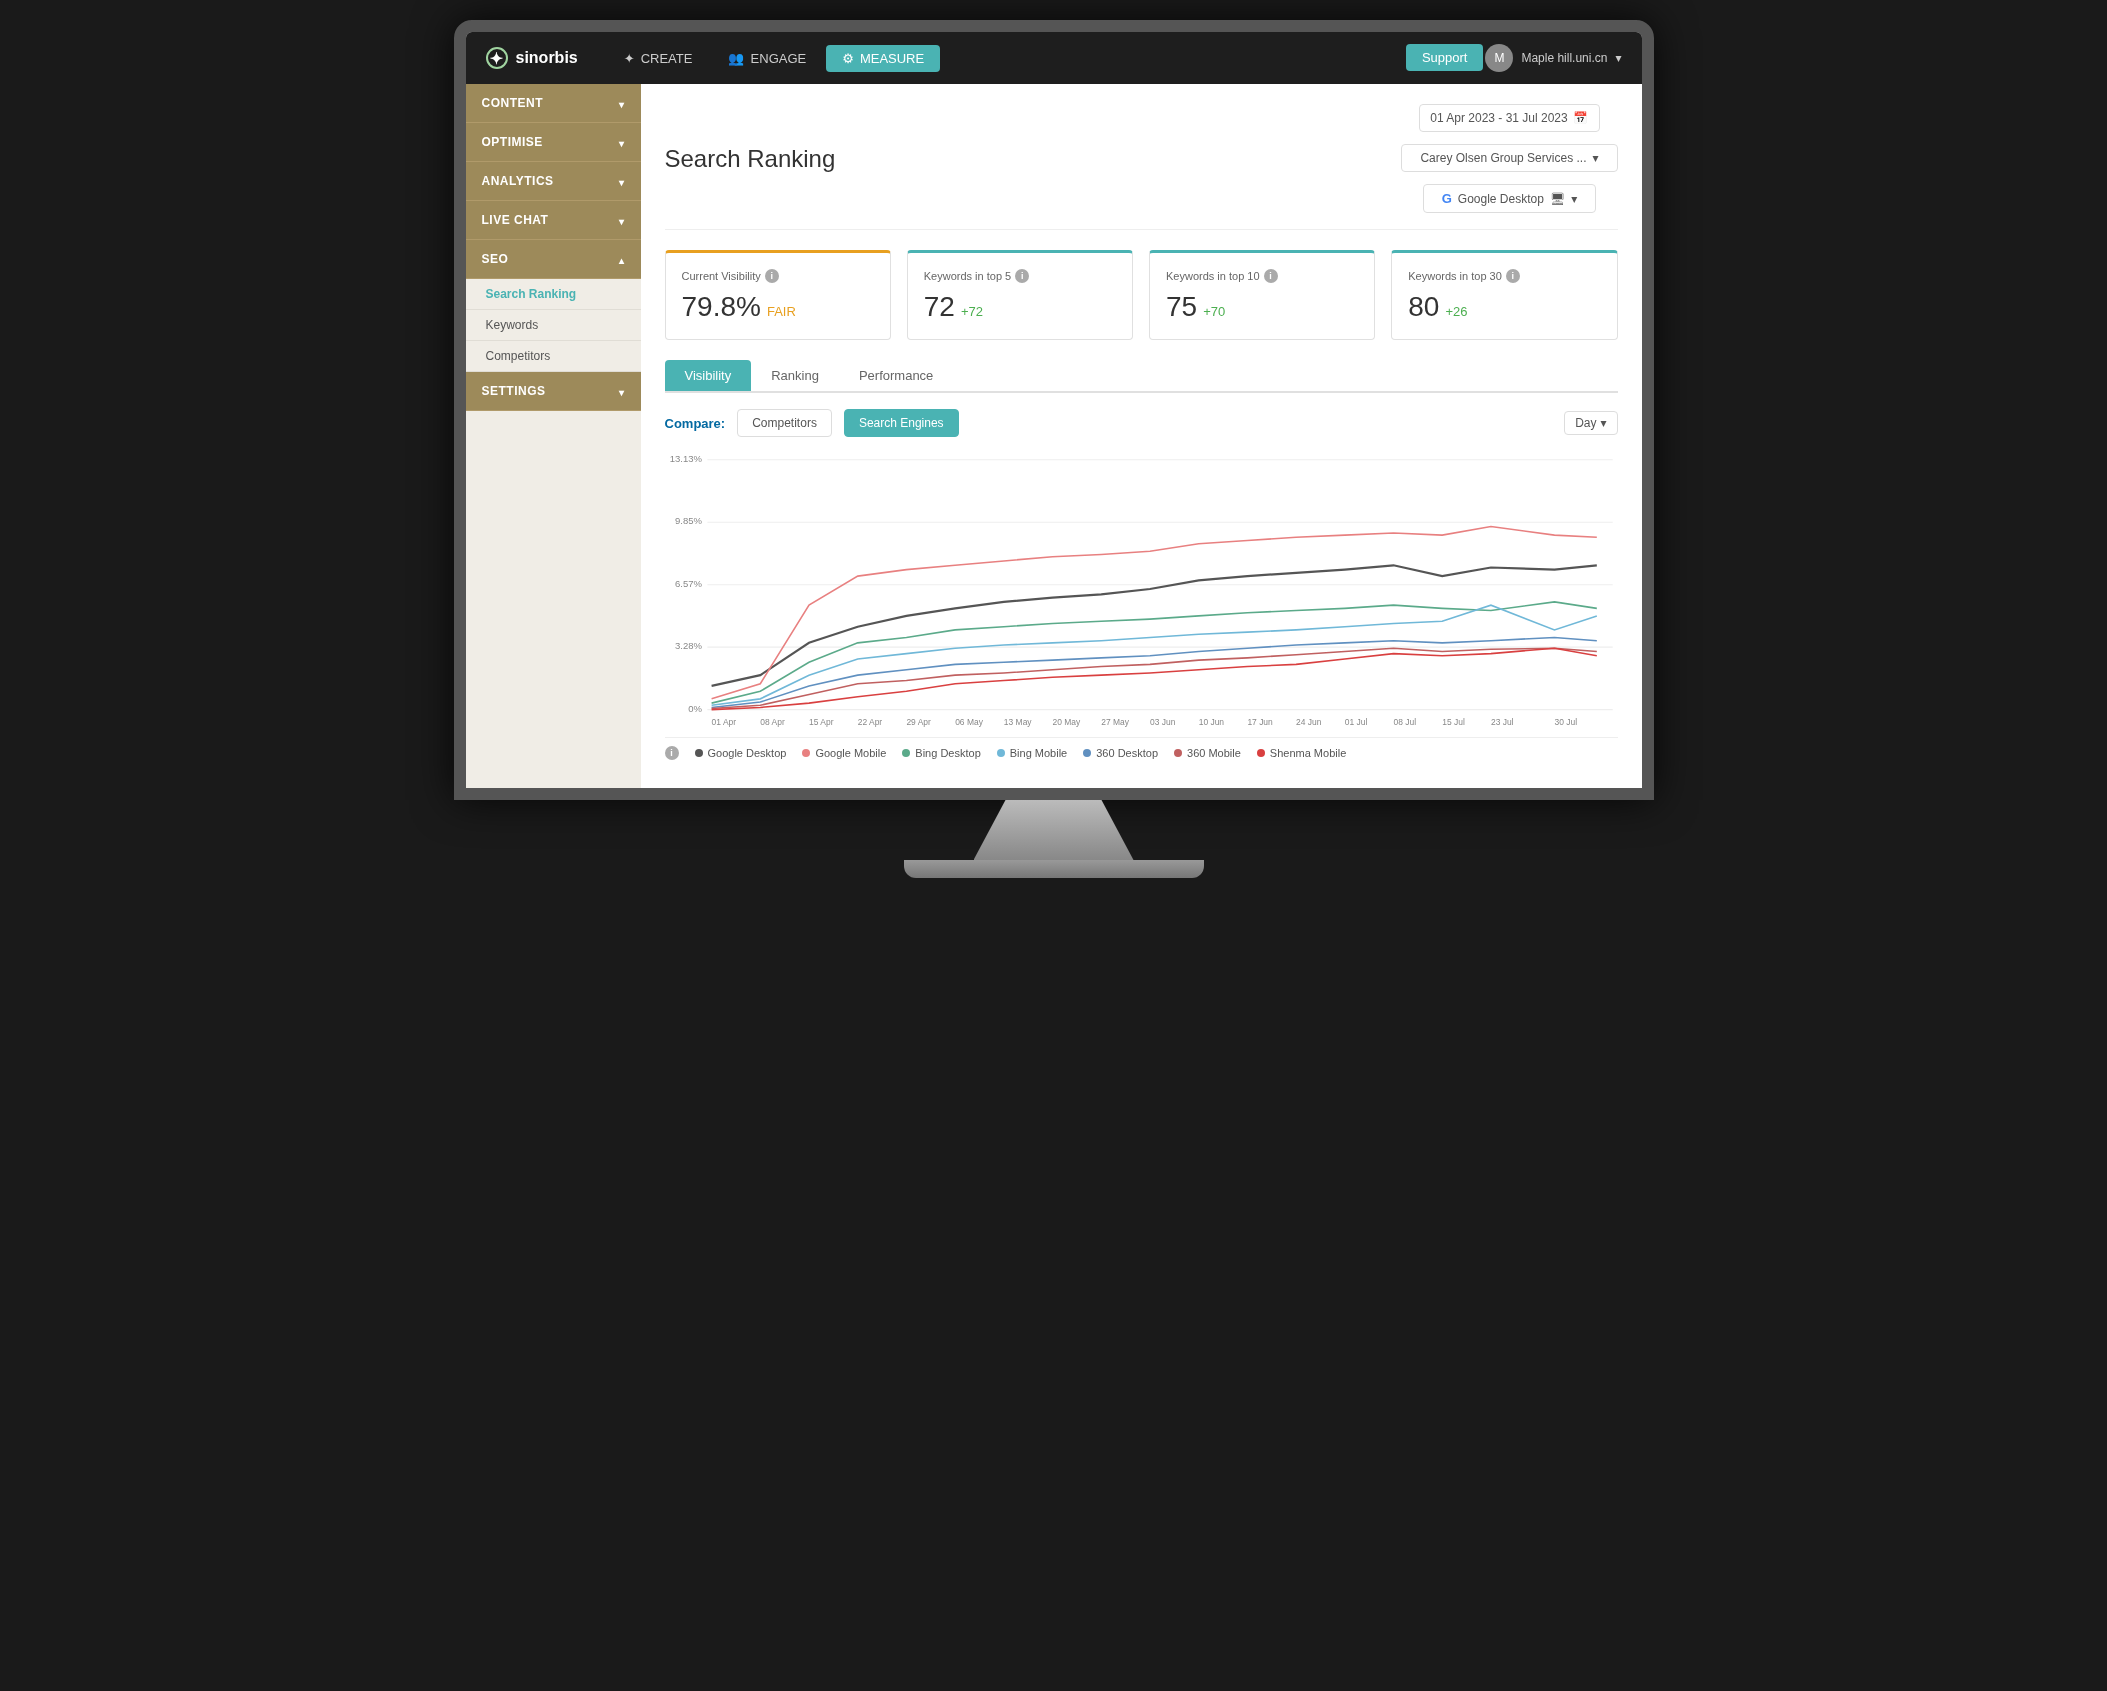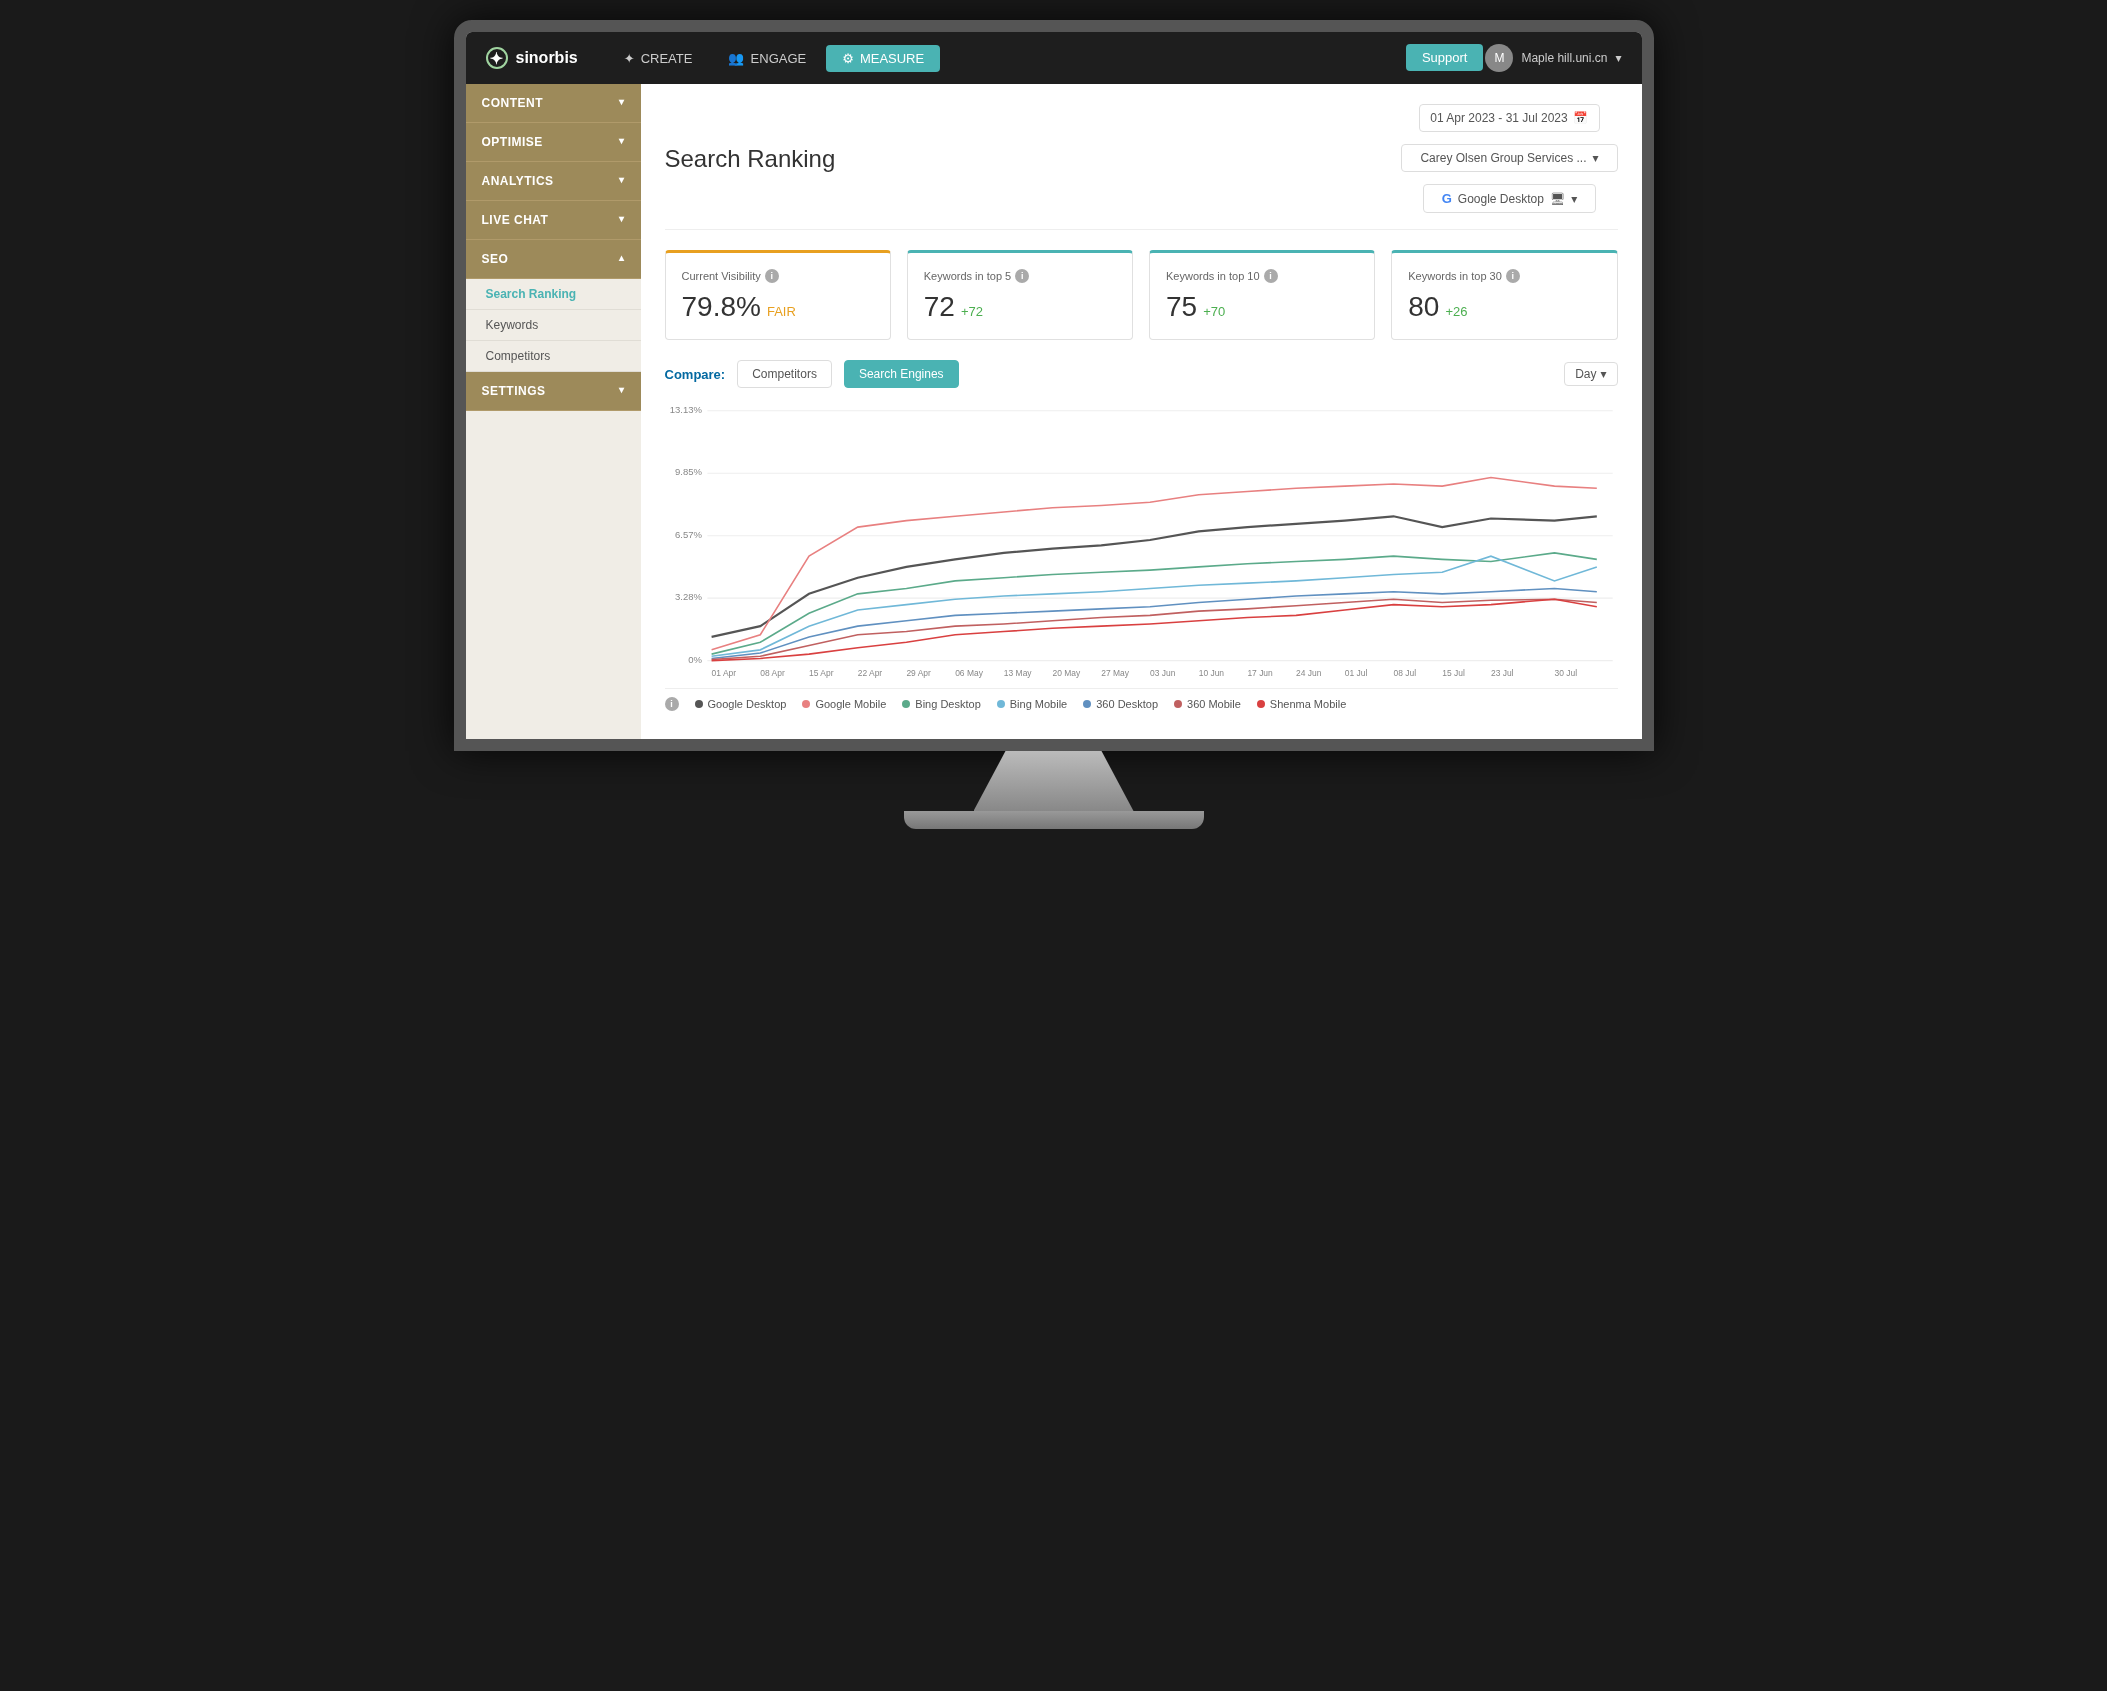--- a/index.html
+++ b/index.html
@@ -140,21 +140,21 @@
 
     
     .sidebar {
       width: 175px;
       background: #f0ede6;
       flex-shrink: 0;
     }
 
     .sidebar-item {
       display: flex;
-      align-items: flex-start;
+      align-items: flex-end;
       justify-content: space-between;
       padding: 12px 16px;
       font-size: 12px;
       font-weight: bold;
       color: #fff;
       background: #9d8a5a;
       border-bottom: 1px solid #b09a6a;
       cursor: pointer;
       text-transform: uppercase;
       letter-spacing: 0.5px;
@@ -522,20 +522,25 @@
               <span>Keywords in top 30</span>
               <span class="info-icon">i</span>
             </div>
             <div class="stat-value">
               <span>80</span>
               <span class="stat-change">+26</span>
             </div>
           </div>
         </div>
 
+        <div class="tabs-row">
+          <div class="tab active">Visibility</div>
+          <div class="tab">Ranking</div>
+          <div class="tab">Performance</div>
+        </div>
 
         <div class="compare-row">
           <span class="compare-label">Compare:</span>
           <button class="compare-btn">Competitors</button>
           <button class="compare-btn active">Search Engines</button>
           <div class="day-selector">
             <span>Day</span>
             <span>▾</span>
           </div>
         </div>

